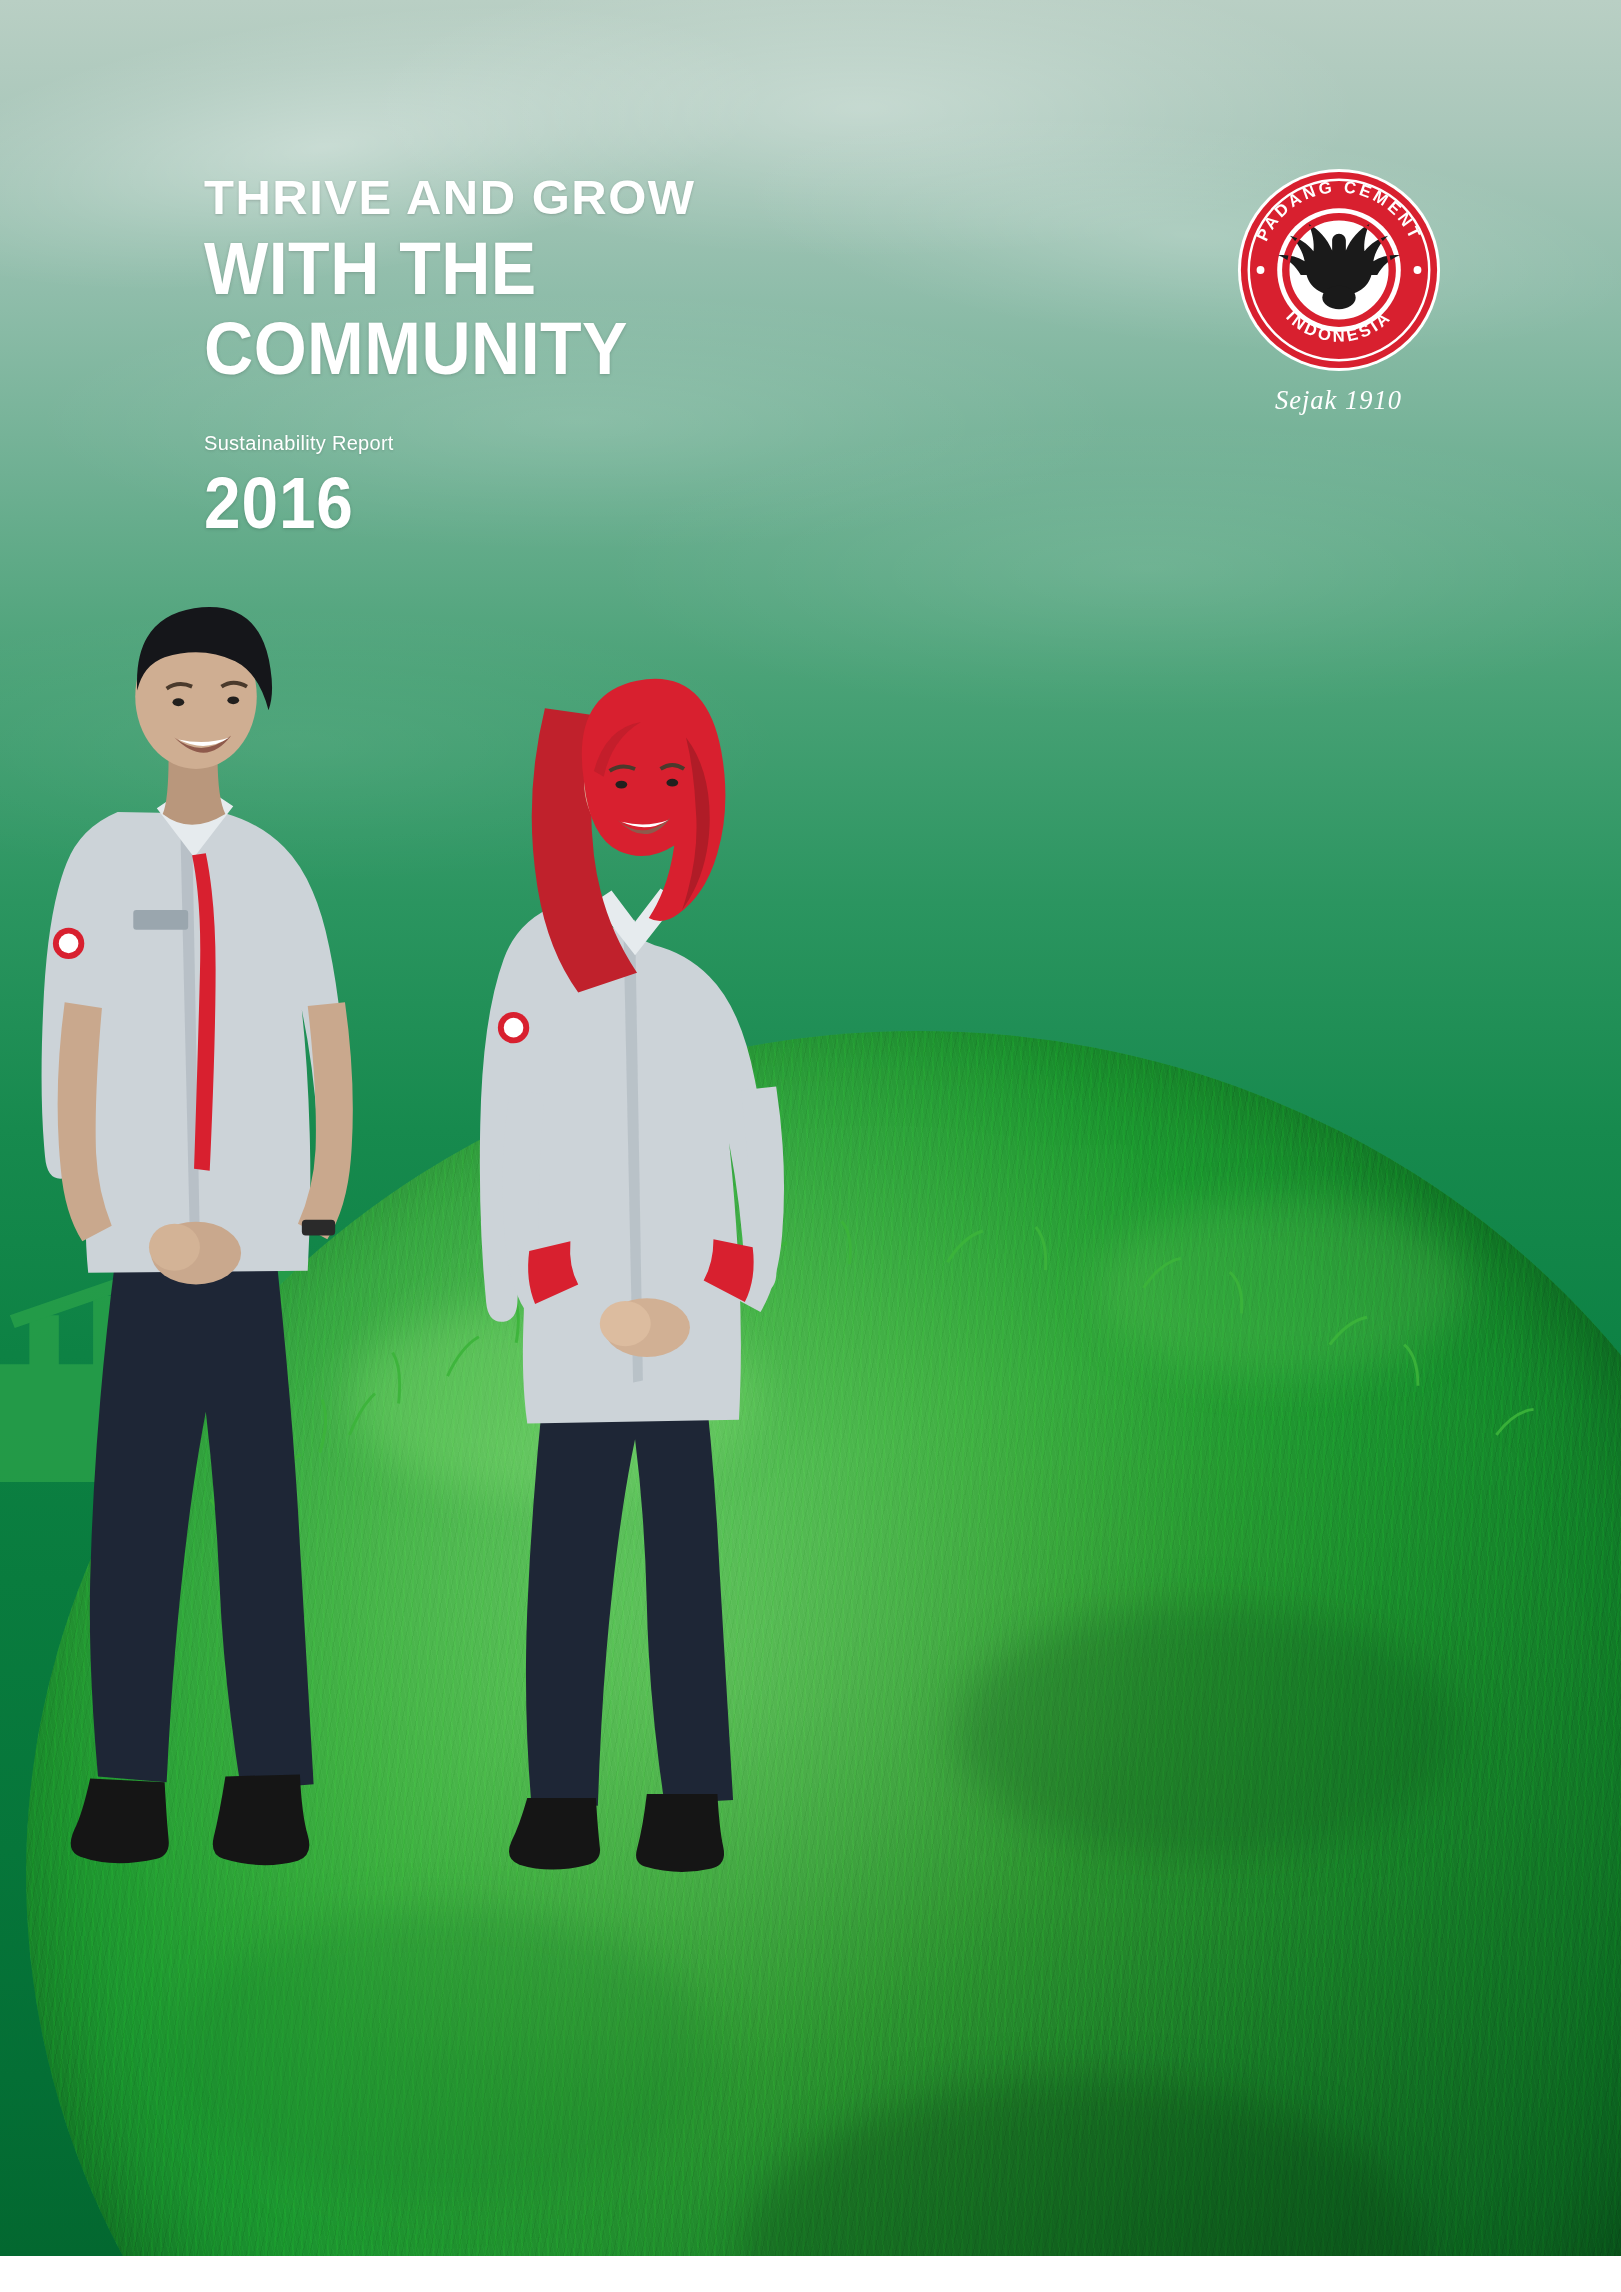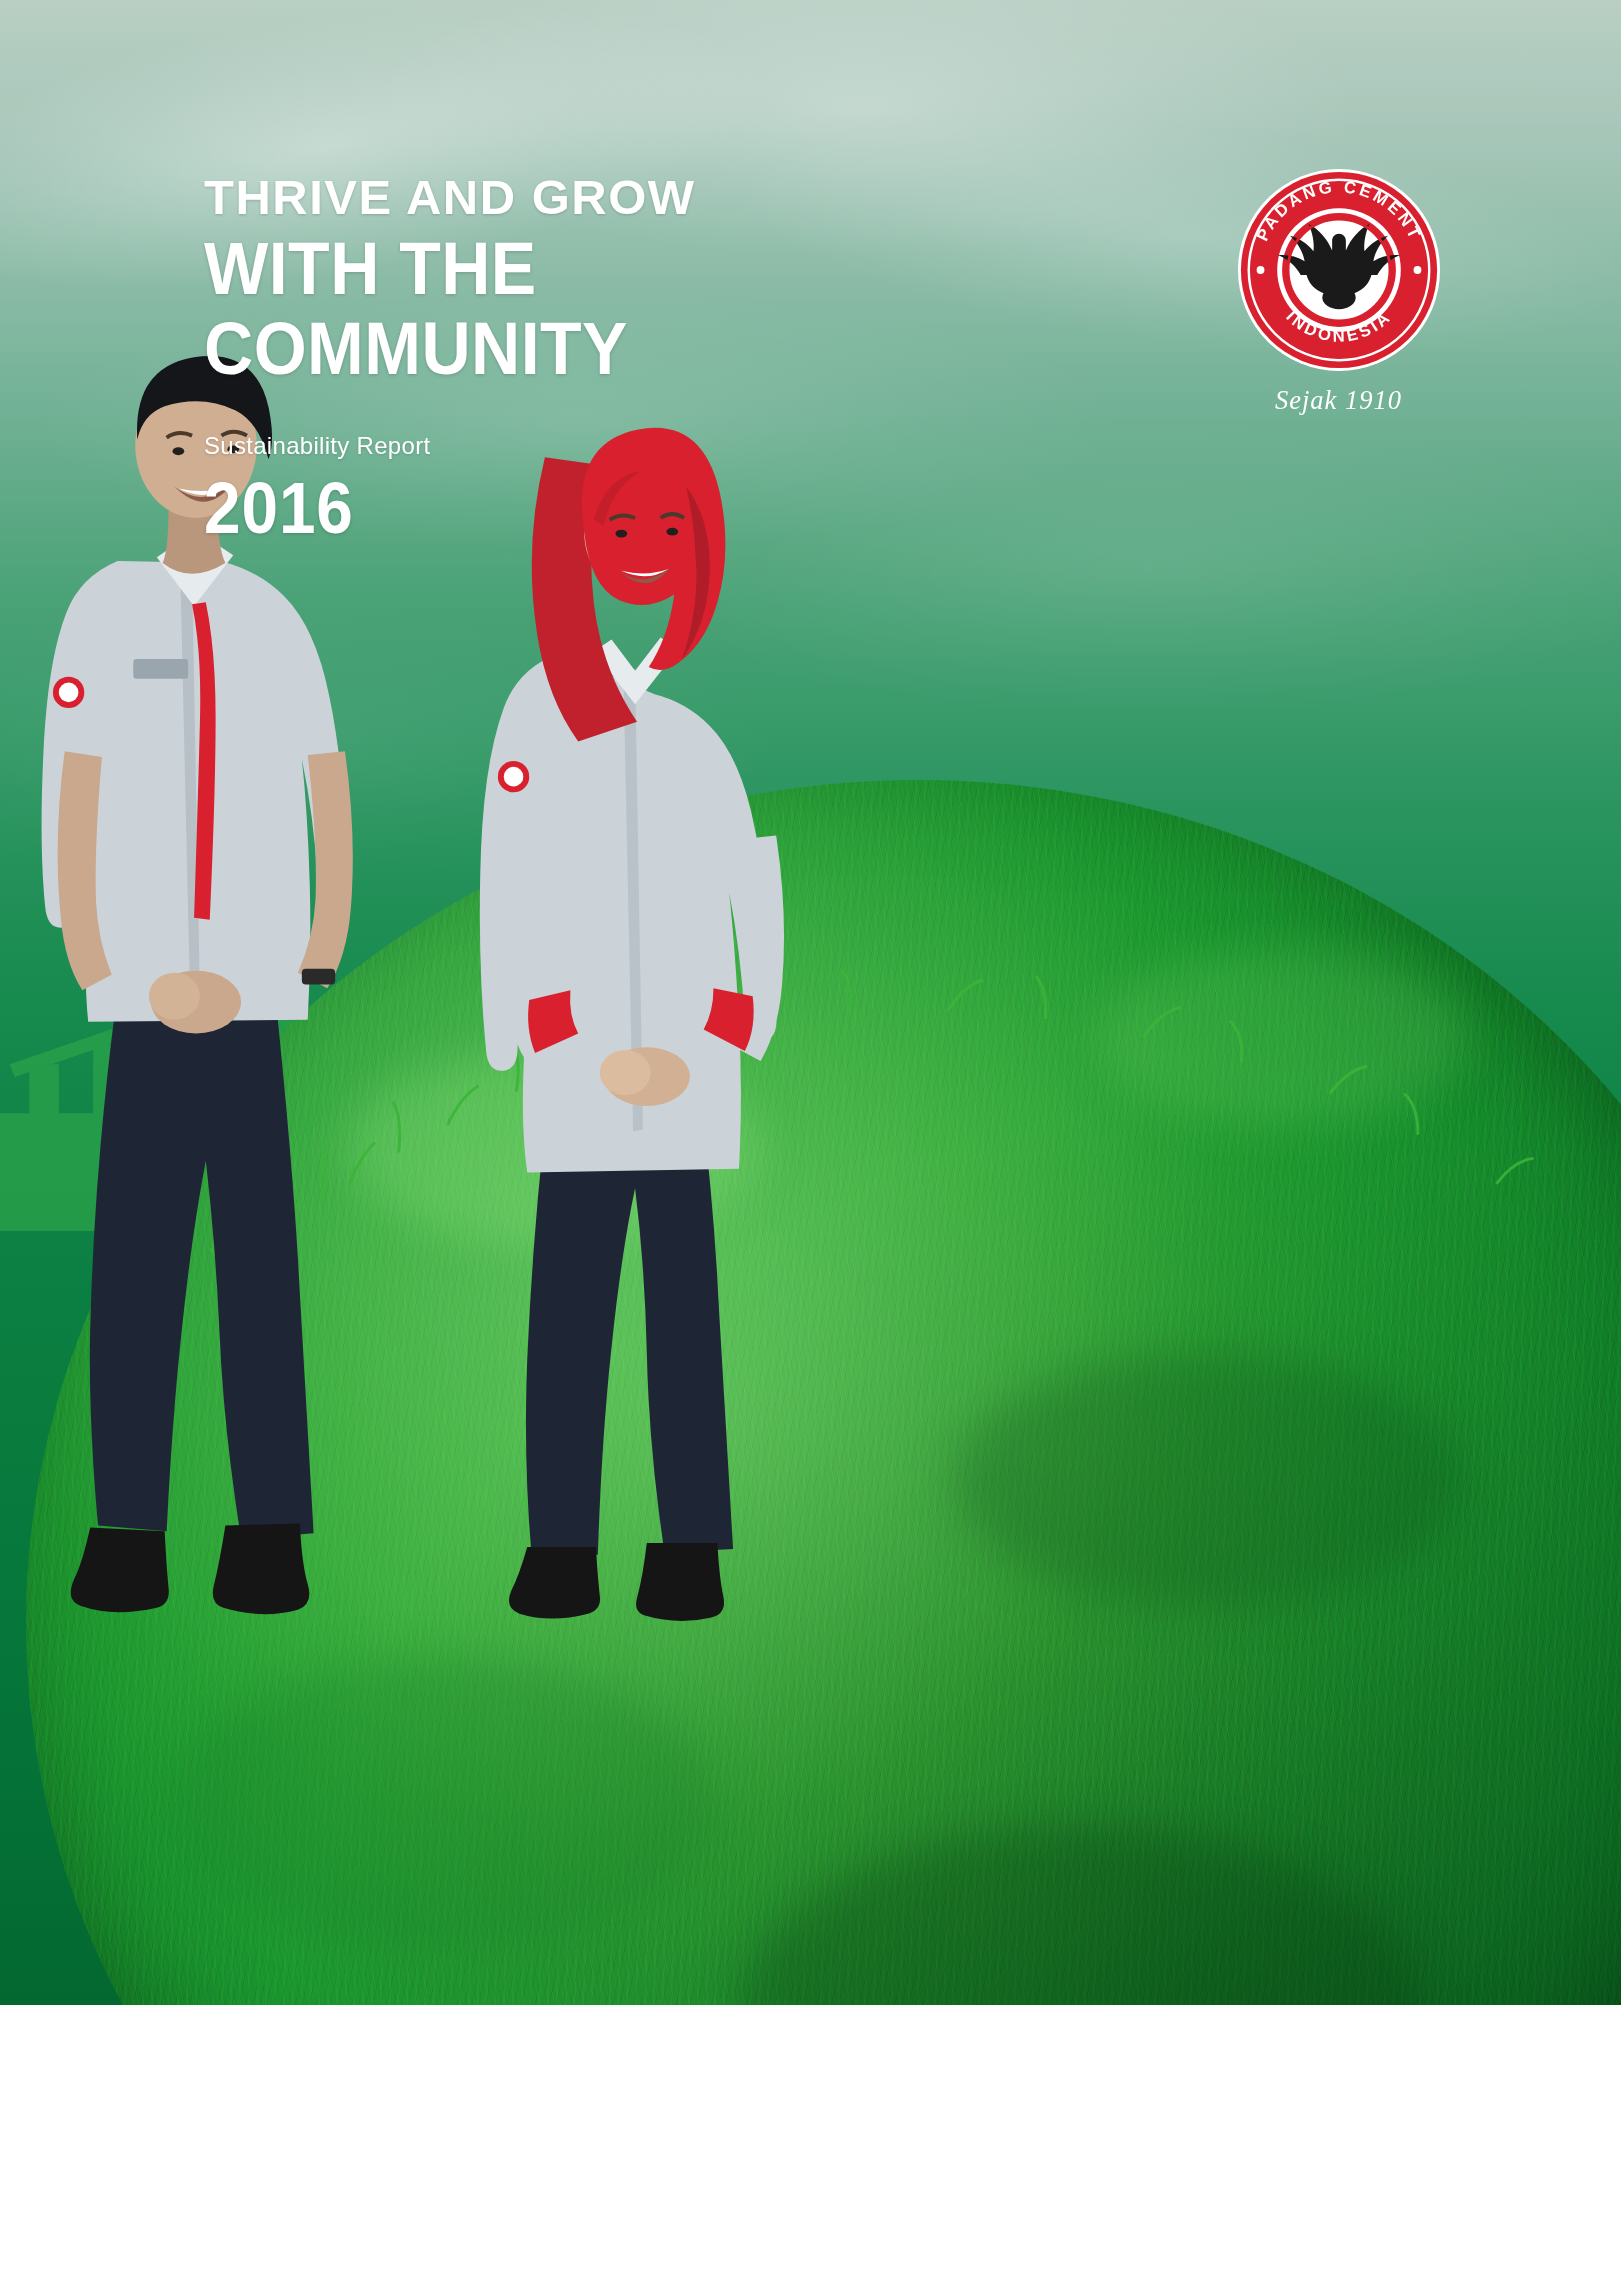--- a/index.html
+++ b/index.html
@@ -7,21 +7,21 @@
     width: 1621px;
     height: 2293px;
     overflow: hidden;
     background: #ffffff;
     font-family: "Liberation Sans", sans-serif;
   }
 
   .page {
     position: relative;
     width: 1621px;
-    height: 2005px;
+    height: 2256px;
     overflow: hidden;
     background: linear-gradient(180deg,
       #b9cfc4 0%,
       #a9c7ba 6%,
       #8fbdaa 13%,
       #6fb093 21%,
       #4aa277 30%,
       #2b9560 40%,
       #178a4e 50%,
       #0d8244 60%,
@@ -66,21 +66,21 @@
     font-weight: 700;
     letter-spacing: 0.5px;
     line-height: 1.08;
     margin-top: 5.9px;
     transform: scaleX(0.92);
     transform-origin: left center;
     text-shadow: 0 1px 3.9px rgba(0,0,0,0.18);
   }
   .headline .subtitle {
     margin-top: 43px;
-    font-size: 24px;
+    font-size: 20px;
     font-weight: 400;
     letter-spacing: 0.3px;
     text-shadow: 0 1px 2.9px rgba(0,0,0,0.16);
   }
   .headline .year {
     margin-top: 5.9px;
     font-size: 73px;
     font-weight: 700;
     letter-spacing: 1px;
     transform: scaleX(0.9);

